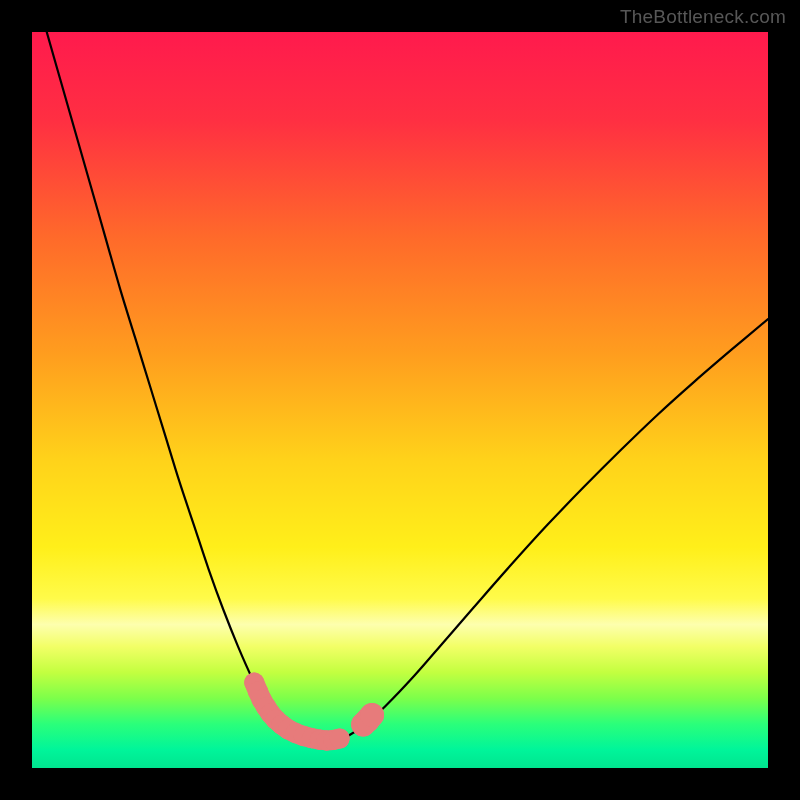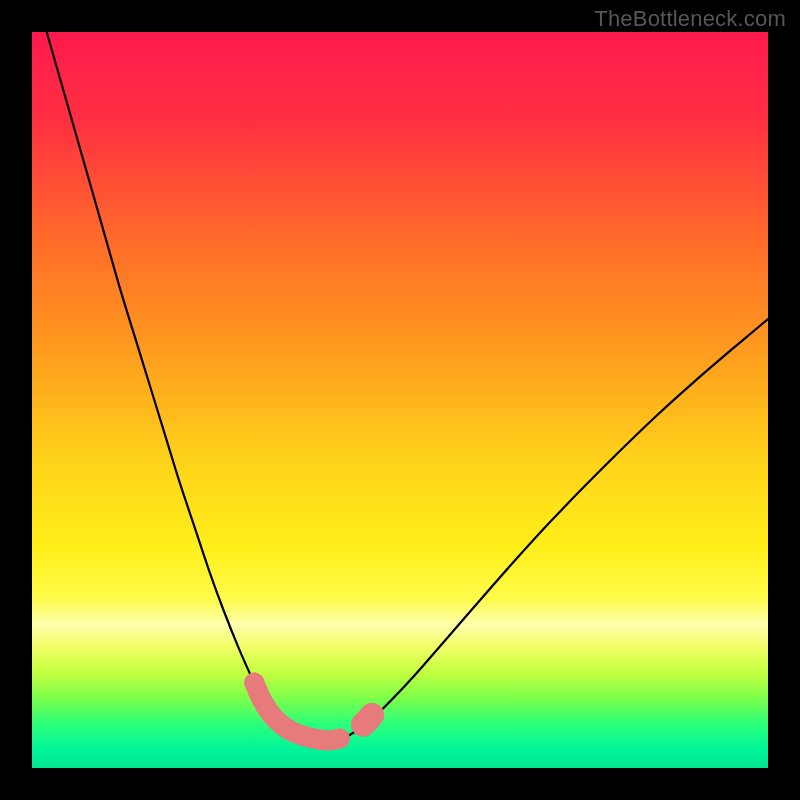--- a/index.html
+++ b/index.html
@@ -15,21 +15,21 @@
     width: 800px;
     height: 800px;
     background: #000;
     position: relative;
   }
   .watermark {
     position: absolute;
     top: 6px;
     right: 14px;
     font-family: Arial, Helvetica, sans-serif;
-    font-size: 22px;
+    font-size: 19px;
     color: #575757;
     letter-spacing: 0.2px;
     z-index: 10;
   }
   .plot {
     position: absolute;
     left: 32px;
     top: 32px;
     width: 736px;
     height: 736px;

